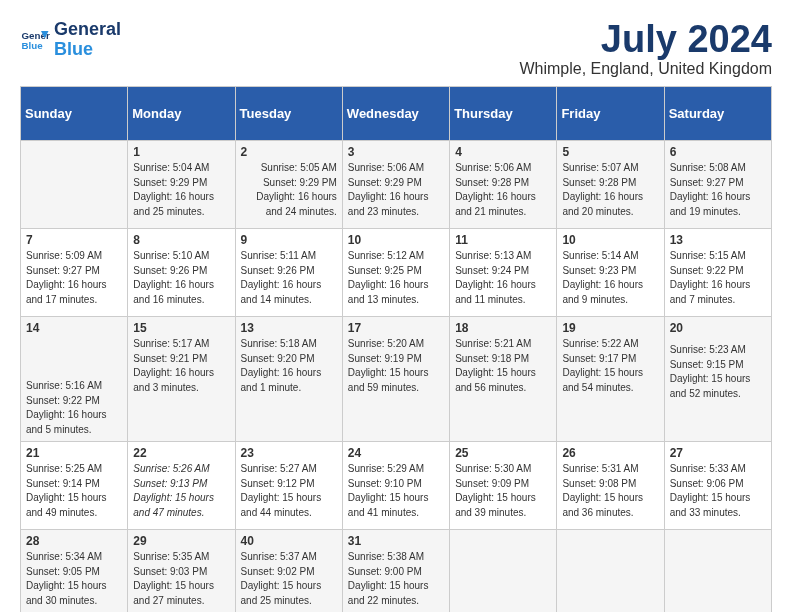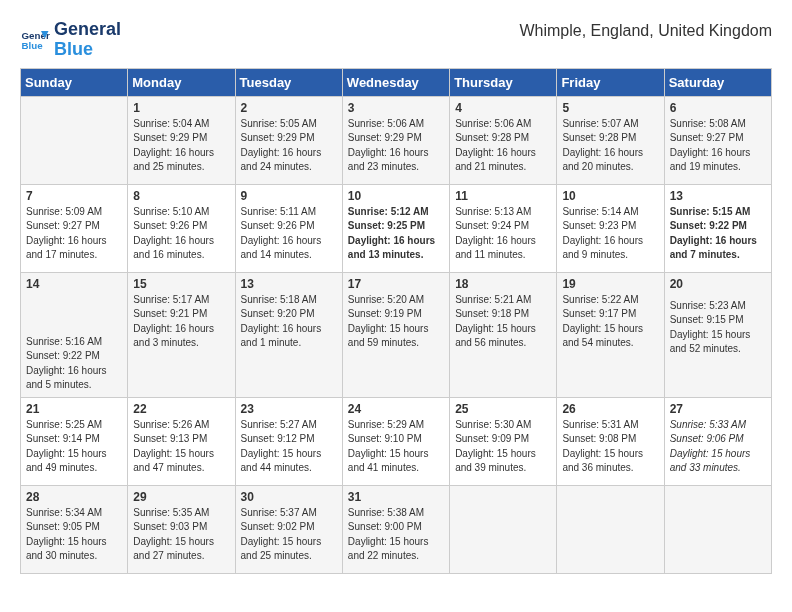--- a/index.html
+++ b/index.html
@@ -51,21 +51,21 @@
       border-collapse: collapse;
       table-layout: fixed;
     }
     thead tr {
       background-color: #2a5daa;
     }
     thead th {
       color: #fff;
       font-size: 13px;
       font-weight: bold;
-      padding: 6px 4px;
+      padding: 19px 4px;
       text-align: left;
       border: 1px solid #ccc;
     }
     tbody tr {
       vertical-align: top;
     }
     tbody td {
       border: 1px solid #ccc;
       padding: 4px 5px;
       font-size: 10.5px;
@@ -99,20 +99,21 @@
       <text x="2" y="18" font-size="13" font-weight="bold" fill="#1a3a6b">General</text>
       <text x="2" y="32" font-size="13" font-weight="bold" fill="#2a8fdd">Blue</text>
       <polygon points="28,8 38,8 33,18" fill="#2a8fdd"></polygon>
     </svg>
     <div class="logo-text">
       <div>General</div>
       <div style="color:#2a8fdd;">Blue</div>
     </div>
   </div>
   <div class="title-area">
+    <div class="month-title">July 2024</div>
     <div class="location-title">Whimple, England, United Kingdom</div>
   </div>
 </div>
 
 <table>
   <thead>
     <tr>
     <th>Sunday</th>
         <th>Monday</th>
         <th>Tuesday</th>
@@ -127,21 +128,21 @@
         <td></td>
         <td>
           <span class="day-number">1</span>
           <div class="day-info" style="white-space: pre-line;">Sunrise: 5:04 AM
 Sunset: 9:29 PM
 Daylight: 16 hours
 and 25 minutes.</div>
         </td>
         <td>
           <span class="day-number">2</span>
-          <div class="day-info" style="white-space: pre-line;">Sunrise: 5:05 AM
+          <div class="day-info" style="white-space: pre-line; text-align: right;">Sunrise: 5:05 AM
 Sunset: 9:29 PM
 Daylight: 16 hours
 and 24 minutes.</div>
         </td>
         <td>
           <span class="day-number">3</span>
           <div class="day-info" style="white-space: pre-line;">Sunrise: 5:06 AM
 Sunset: 9:29 PM
 Daylight: 16 hours
 and 23 minutes.</div>
@@ -185,42 +186,42 @@
         </td>
         <td>
           <span class="day-number">9</span>
           <div class="day-info" style="white-space: pre-line;">Sunrise: 5:11 AM
 Sunset: 9:26 PM
 Daylight: 16 hours
 and 14 minutes.</div>
         </td>
         <td>
           <span class="day-number">10</span>
-          <div class="day-info" style="white-space: pre-line; font-weight: bold;">Sunrise: 5:12 AM
+          <div class="day-info" style="white-space: pre-line;">Sunrise: 5:12 AM
 Sunset: 9:25 PM
 Daylight: 16 hours
 and 13 minutes.</div>
         </td>
         <td>
           <span class="day-number">11</span>
           <div class="day-info" style="white-space: pre-line;">Sunrise: 5:13 AM
 Sunset: 9:24 PM
 Daylight: 16 hours
 and 11 minutes.</div>
         </td>
         <td>
           <span class="day-number">10</span>
           <div class="day-info" style="white-space: pre-line;">Sunrise: 5:14 AM
 Sunset: 9:23 PM
 Daylight: 16 hours
 and 9 minutes.</div>
         </td>
         <td>
           <span class="day-number">13</span>
-          <div class="day-info" style="white-space: pre-line; font-weight: bold;">Sunrise: 5:15 AM
+          <div class="day-info" style="white-space: pre-line;">Sunrise: 5:15 AM
 Sunset: 9:22 PM
 Daylight: 16 hours
 and 7 minutes.</div>
         </td>
       </tr>
       <tr>
         <td>
           <span class="day-number">14</span>
           <div class="day-info" style="white-space: pre-line; margin-top: 44px;">Sunrise: 5:16 AM
 Sunset: 9:22 PM
@@ -273,21 +274,21 @@
       <tr>
         <td>
           <span class="day-number">21</span>
           <div class="day-info" style="white-space: pre-line;">Sunrise: 5:25 AM
 Sunset: 9:14 PM
 Daylight: 15 hours
 and 49 minutes.</div>
         </td>
         <td>
           <span class="day-number">22</span>
-          <div class="day-info" style="white-space: pre-line;">Sunrise: 5:26 AM
+          <div class="day-info" style="white-space: pre-line; font-style: italic;">Sunrise: 5:26 AM
 Sunset: 9:13 PM
 Daylight: 15 hours
 and 47 minutes.</div>
         </td>
         <td>
           <span class="day-number">23</span>
           <div class="day-info" style="white-space: pre-line;">Sunrise: 5:27 AM
 Sunset: 9:12 PM
 Daylight: 15 hours
 and 44 minutes.</div>
@@ -308,21 +309,21 @@
         </td>
         <td>
           <span class="day-number">26</span>
           <div class="day-info" style="white-space: pre-line;">Sunrise: 5:31 AM
 Sunset: 9:08 PM
 Daylight: 15 hours
 and 36 minutes.</div>
         </td>
         <td>
           <span class="day-number">27</span>
-          <div class="day-info" style="white-space: pre-line; font-style: italic;">Sunrise: 5:33 AM
+          <div class="day-info" style="white-space: pre-line;">Sunrise: 5:33 AM
 Sunset: 9:06 PM
 Daylight: 15 hours
 and 33 minutes.</div>
         </td>
       </tr>
       <tr>
         <td>
           <span class="day-number">28</span>
           <div class="day-info" style="white-space: pre-line;">Sunrise: 5:34 AM
 Sunset: 9:05 PM
@@ -330,21 +331,21 @@
 and 30 minutes.</div>
         </td>
         <td>
           <span class="day-number">29</span>
           <div class="day-info" style="white-space: pre-line;">Sunrise: 5:35 AM
 Sunset: 9:03 PM
 Daylight: 15 hours
 and 27 minutes.</div>
         </td>
         <td>
-          <span class="day-number">30</span>
+          <span class="day-number">40</span>
           <div class="day-info" style="white-space: pre-line;">Sunrise: 5:37 AM
 Sunset: 9:02 PM
 Daylight: 15 hours
 and 25 minutes.</div>
         </td>
         <td>
           <span class="day-number">31</span>
           <div class="day-info" style="white-space: pre-line;">Sunrise: 5:38 AM
 Sunset: 9:00 PM
 Daylight: 15 hours

